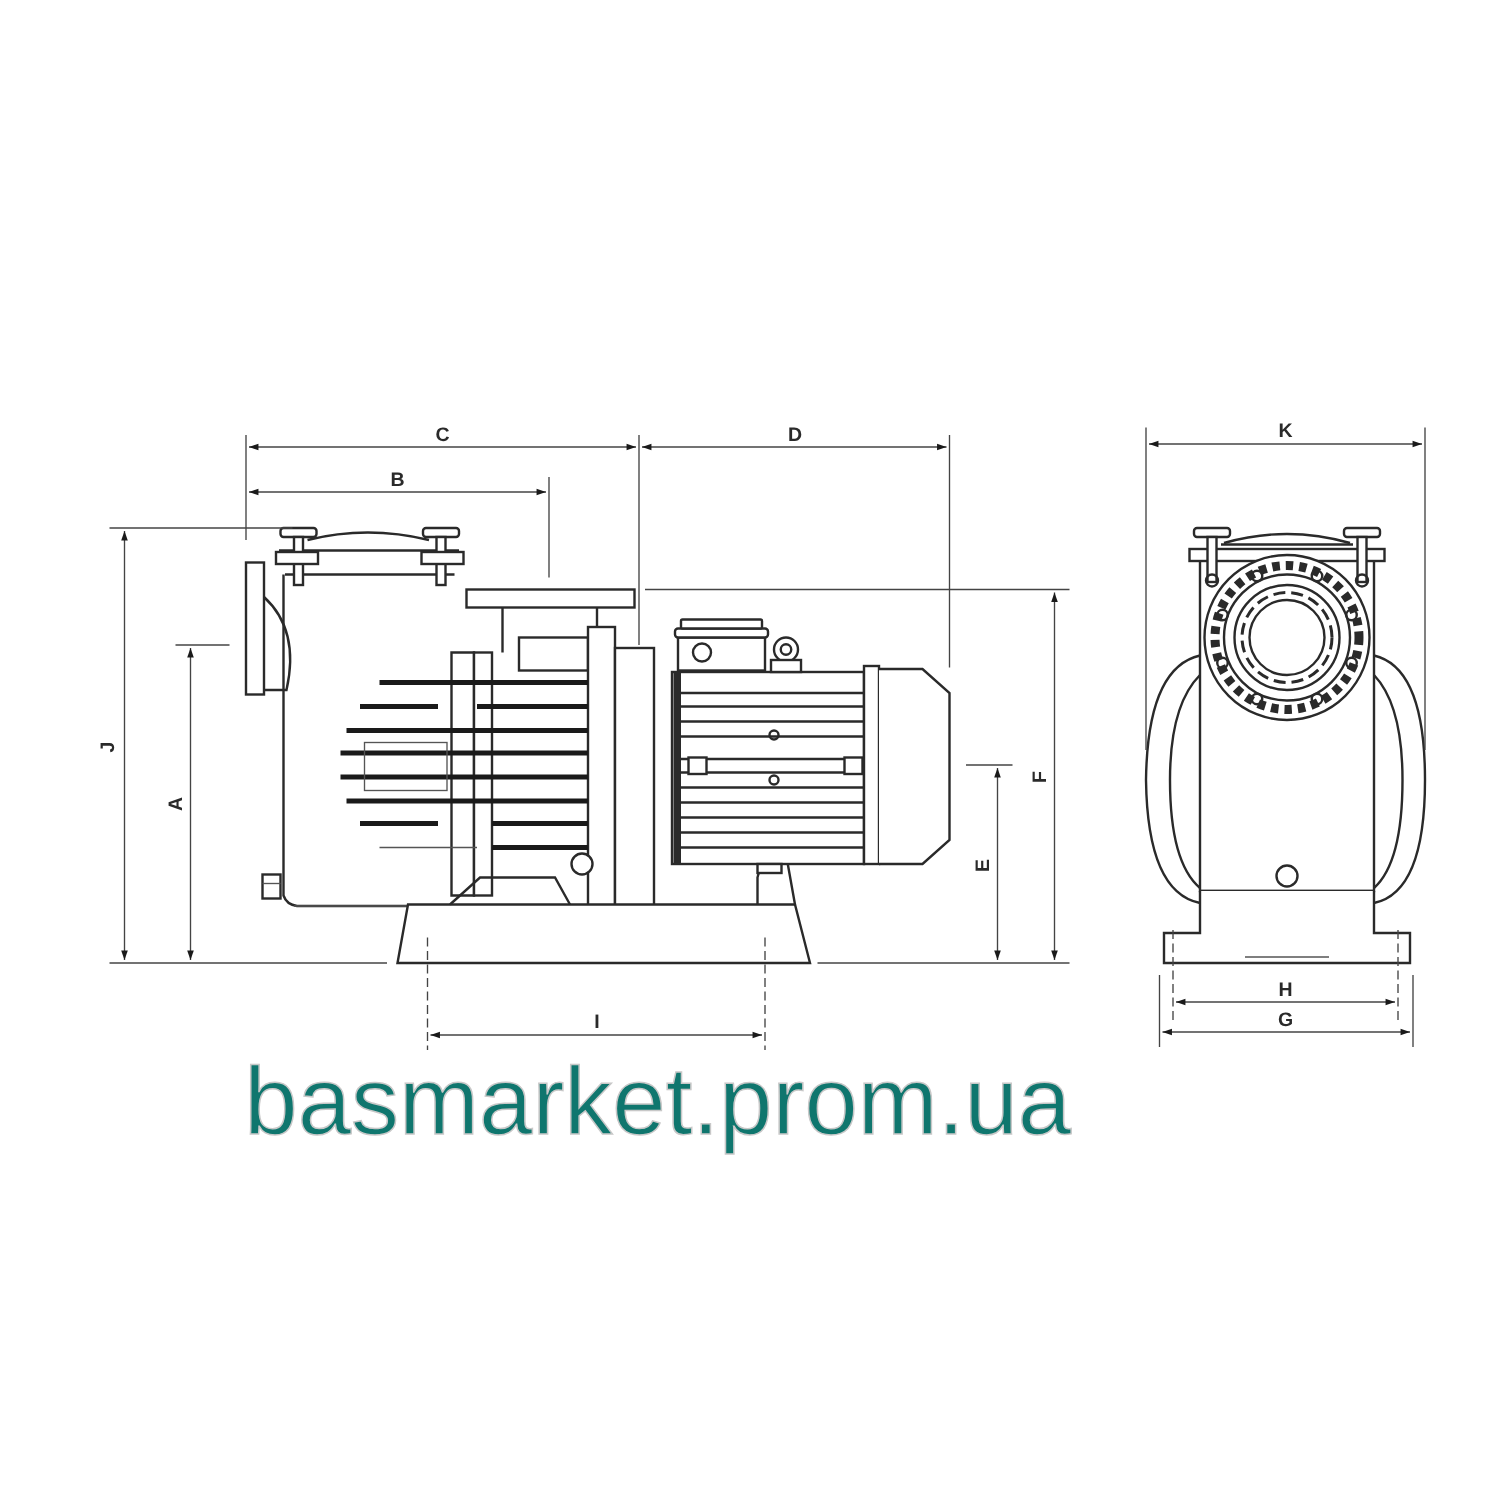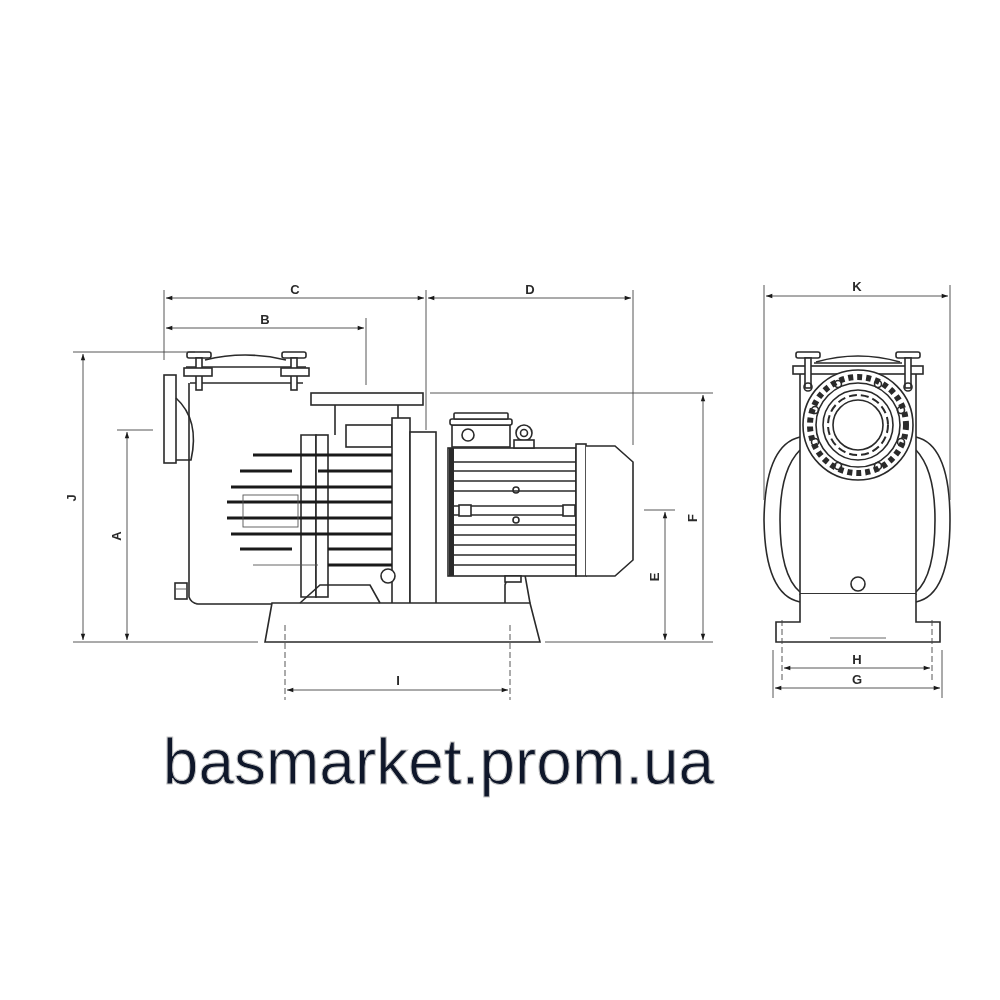--- a/index.html
+++ b/index.html
@@ -6,23 +6,23 @@
   body { width: 1000px; height: 1000px; position: relative; overflow: hidden; font-family: "Liberation Sans", sans-serif; }
   #drawing { position: absolute; left: 0; top: 0; width: 1000px; height: 1000px; }
   .ln { stroke: #2a2a2a; stroke-width: 1.6; fill: none; }
   .thin { stroke: #555; stroke-width: 0.9; fill: none; }
   .dim { stroke: #444; stroke-width: 0.9; fill: none; }
   .fin { stroke: #1a1a1a; stroke-width: 3.2; }
   .fill-w { fill: #ffffff; }
   .arrow { fill: #1a1a1a; }
   .lbl { font-family: "Liberation Sans", sans-serif; font-weight: bold; font-size: 13px; fill: #2a2a2a; }
   .watermark {
-    position: absolute; left: 0; top: 730px; width: 877px; text-align: center;
+    position: absolute; left: 0; top: 702px; width: 877px; text-align: center;
     font-family: "Liberation Sans", sans-serif; font-size: 64px; letter-spacing: 0px;
-    color: #0f172a; -webkit-text-stroke: 1px #c8c8c8; line-height: 1;
+    color: #0f766e; -webkit-text-stroke: 1px #c8c8c8; line-height: 1;
   }
 </style>
 </head>
 <body>
 
 <svg id="drawing" viewBox="0 0 1000 1000" xmlns="http://www.w3.org/2000/svg">
   <defs>
     <marker id="ar" viewBox="0 0 10 10" refX="10" refY="5" markerWidth="9" markerHeight="7" orient="auto-start-reverse">
       <path d="M0,1.5 L10,5 L0,8.5 z" class="arrow"></path>
     </marker>

